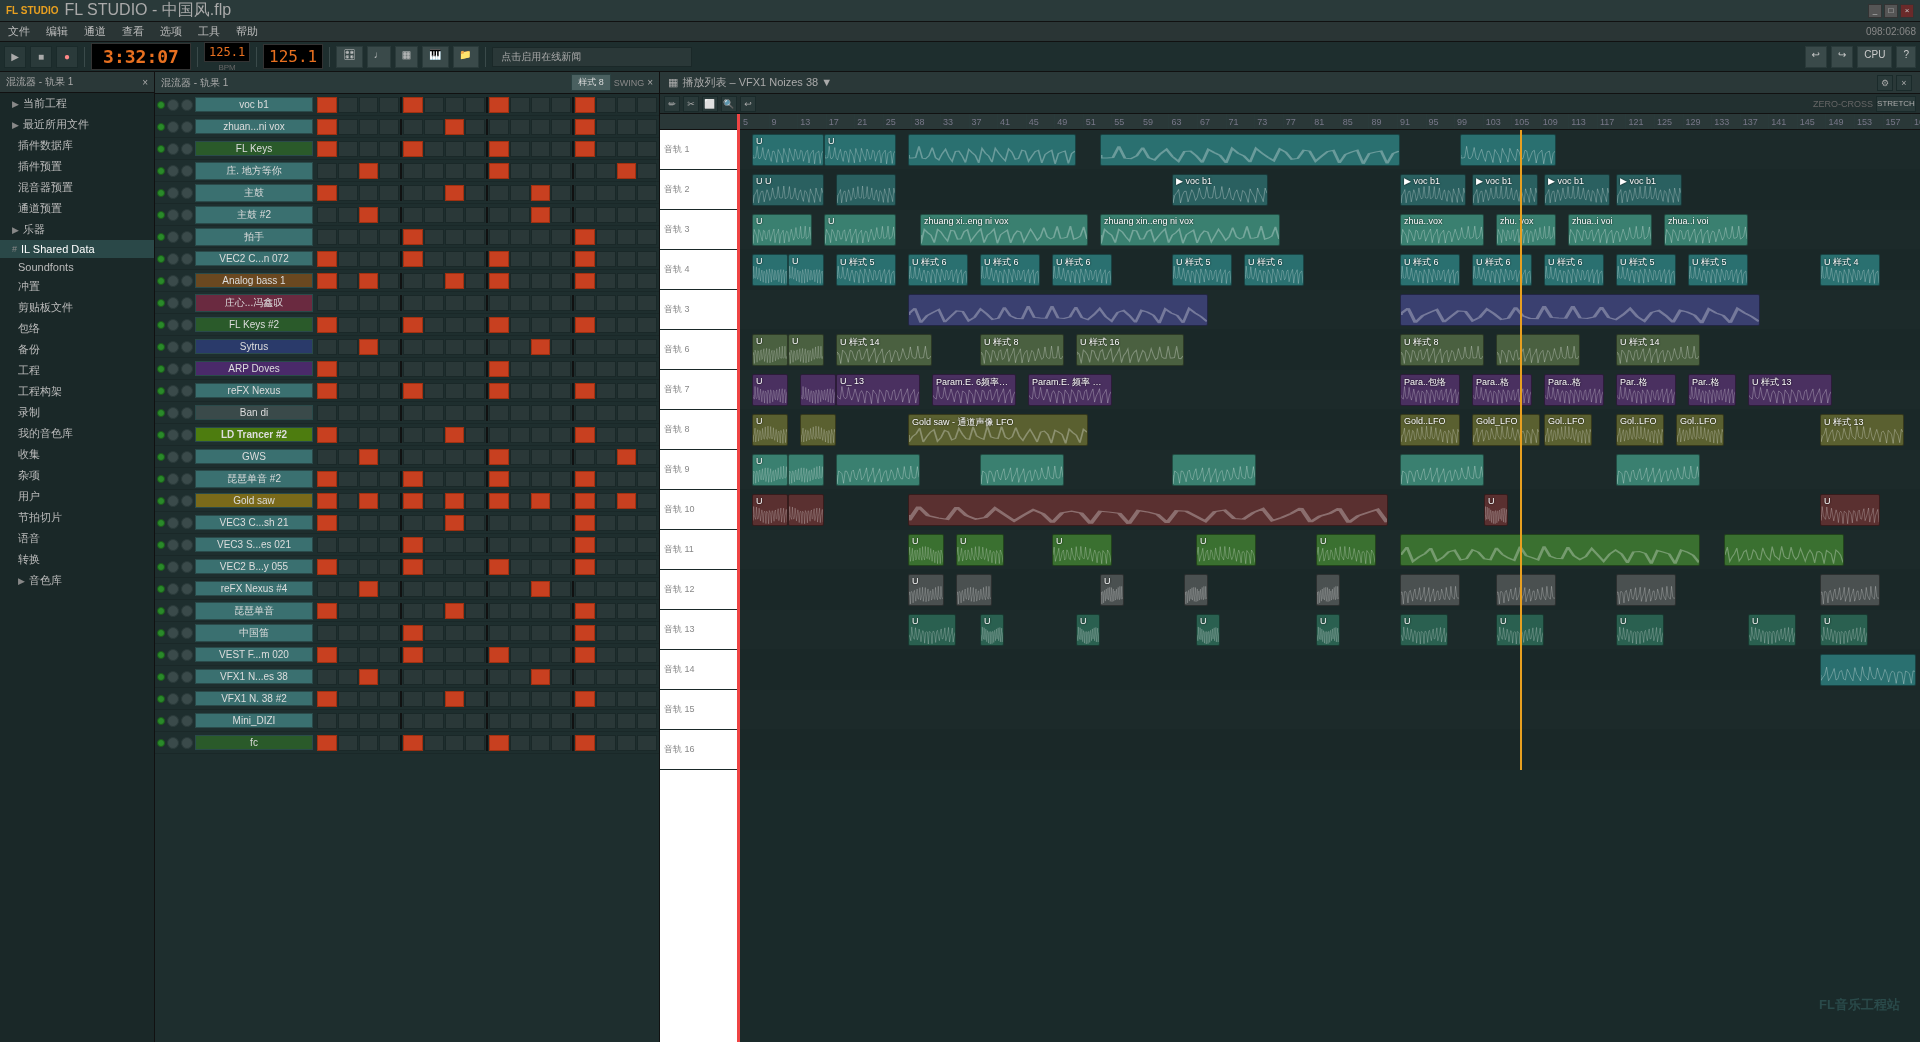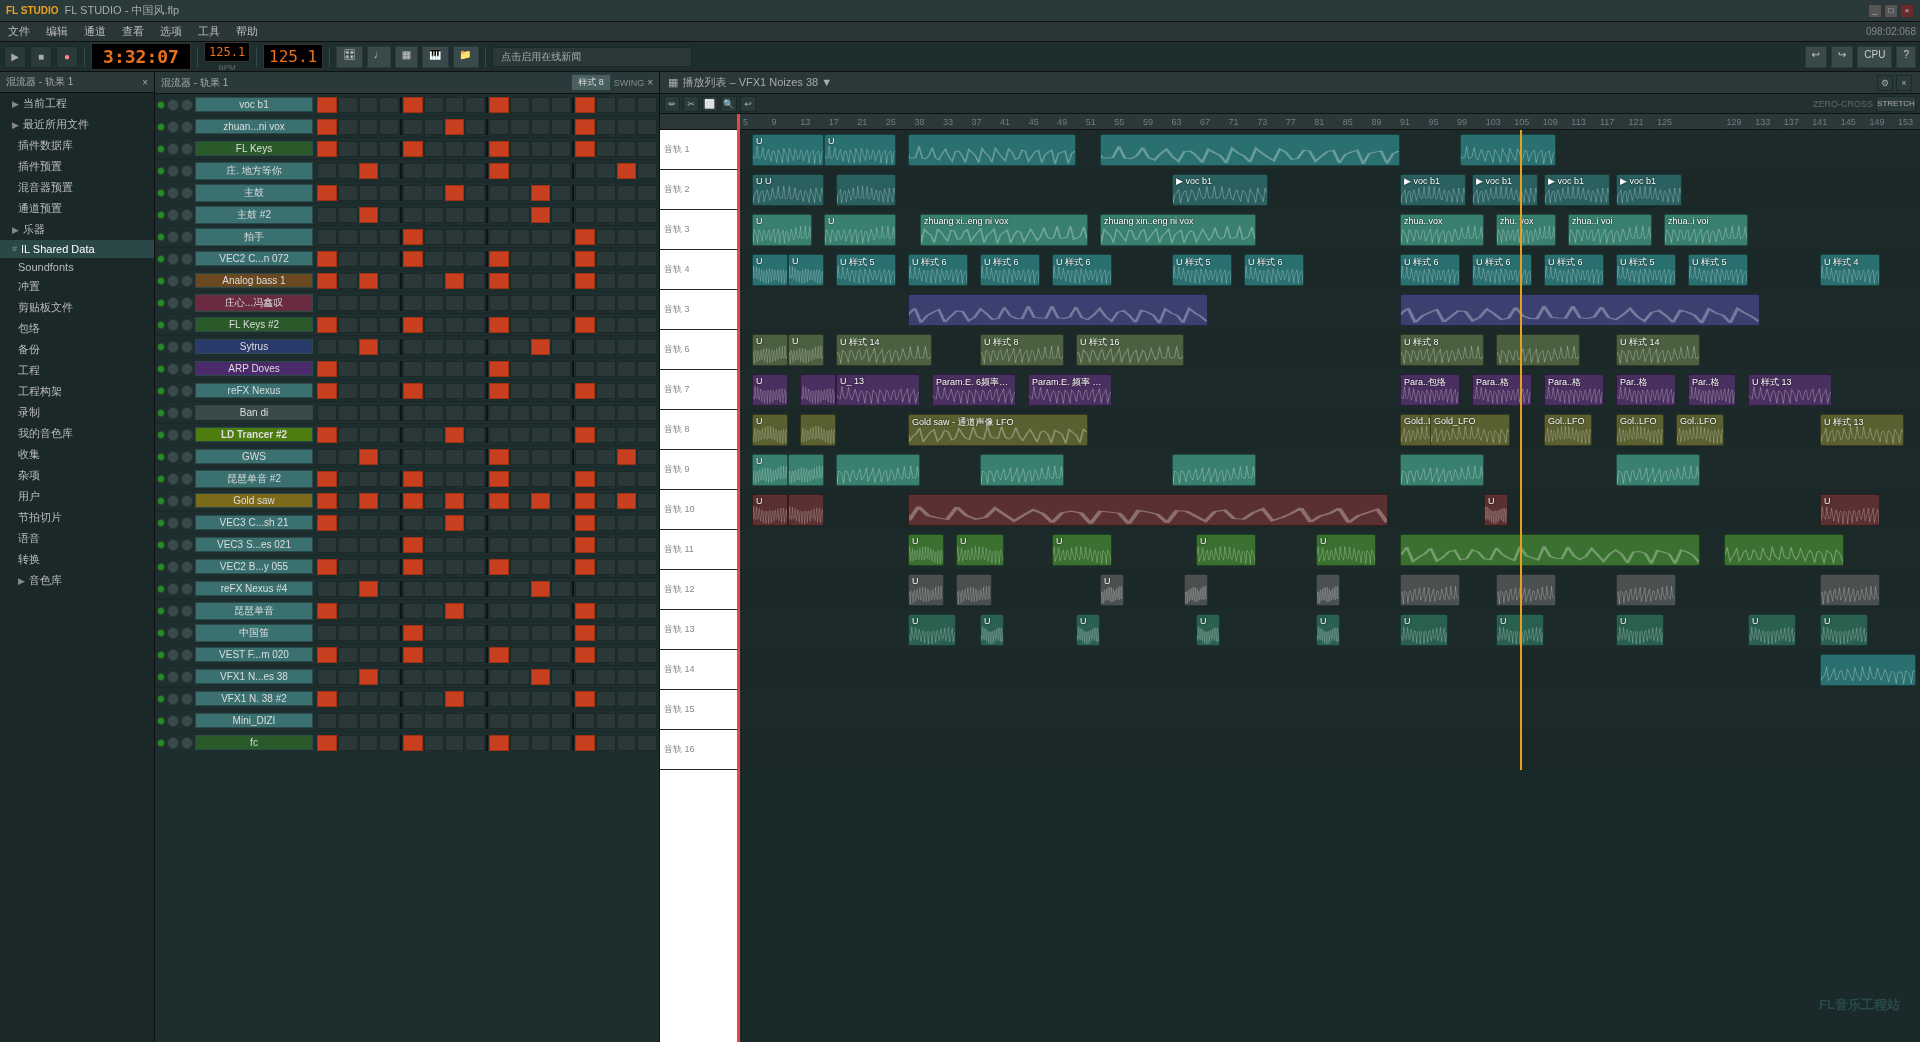--- a/index.html
+++ b/index.html
@@ -23,21 +23,21 @@
       border-bottom: 1px solid #111;
     }
     #title-bar .logo {
       color: #e8a020;
       font-weight: bold;
       font-size: 10px;
       margin-right: 6px;
     }
     #title-bar .title-text {
       color: #aaa;
-      font-size: 11px;
+      font-size: 16px;
     }
     #title-bar .win-controls {
       margin-left: auto;
       display: flex;
       gap: 2px;
     }
     #title-bar .win-btn {
       width: 14px; height: 14px;
       background: #555;
       border: 1px solid #333;
@@ -1521,21 +1521,21 @@
             <div class="ruler-mark" style="width: 28.5714px; min-width: 28.5714px;">91</div>
             <div class="ruler-mark" style="width: 28.5714px; min-width: 28.5714px;">95</div>
             <div class="ruler-mark" style="width: 28.5714px; min-width: 28.5714px;">99</div>
             <div class="ruler-mark" style="width: 28.5714px; min-width: 28.5714px;">103</div>
             <div class="ruler-mark" style="width: 28.5714px; min-width: 28.5714px;">105</div>
             <div class="ruler-mark" style="width: 28.5714px; min-width: 28.5714px;">109</div>
             <div class="ruler-mark" style="width: 28.5714px; min-width: 28.5714px;">113</div>
             <div class="ruler-mark" style="width: 28.5714px; min-width: 28.5714px; text-align: right;">117</div>
             <div class="ruler-mark" style="width: 28.5714px; min-width: 28.5714px;">121</div>
             <div class="ruler-mark" style="width: 28.5714px; min-width: 28.5714px;">125</div>
-            <div class="ruler-mark" style="width: 28.5714px; min-width: 28.5714px; margin-left: 41px;">129</div>
+            <div class="ruler-mark" style="width: 28.5714px; min-width: 28.5714px;">129</div>
             <div class="ruler-mark" style="width: 28.5714px; min-width: 28.5714px;">133</div>
             <div class="ruler-mark" style="width: 28.5714px; min-width: 28.5714px;">137</div>
             <div class="ruler-mark" style="width: 28.5714px; min-width: 28.5714px;">141</div>
             <div class="ruler-mark" style="width: 28.5714px; min-width: 28.5714px;">145</div>
             <div class="ruler-mark" style="width: 28.5714px; min-width: 28.5714px;">149</div>
             <div class="ruler-mark" style="width: 28.5714px; min-width: 28.5714px;">153</div>
             <div class="ruler-mark" style="width: 28.5714px; min-width: 28.5714px;">157</div>
             <div class="ruler-mark" style="width: 28.5714px; min-width: 28.5714px;">161</div>
           </div>
         <div id="tracks-canvas" style="width: 1200px;">
@@ -1628,21 +1628,21 @@
                 <div class="waveform"><svg preserveAspectRatio="none" viewBox="0 0 100 20" style="width: 100%; height: 100%;">
                     <path d="M0,10 L0,18.5 L2,4.4 L4,7.6 L6,10.2 L8,17.7 L10,4.5 L12,7.0 L14,11.9 L16,16.0 L18,5.3 L20,6.0 L22,14.1 L24,13.9 L26,6.5 L28,4.8 L30,16.2 L32,11.8 L34,7.4 L36,4.0 L38,17.7 L40,10.3 L42,7.8 L44,4.1 L46,18.3 L48,9.7 L50,7.3 L52,5.2 L54,18.0 L56,9.9 L58,6.0 L60,7.1 L62,16.8 L64,10.7 L66,4.2 L68,9.4 L70,15.2 L72,11.7 L74,2.5 L76,11.7 L78,13.8 L80,12.3 L82,1.3 L84,13.3 L86,13.0 L88,12.1 L90,1.1 L92,14.1 L94,13.0 L96,11.1 L98,1.9 L100,14.0" stroke="rgba(255,255,255,0.3)" stroke-width="1" fill="none"></path>
                   </svg></div>
               </div>
               <div class="pl-block" style="left: 180px; width: 168px; background: rgb(58, 128, 112);">
                 <div class="block-label">zhuang xi..eng ni vox</div>
                 <div class="waveform"><svg preserveAspectRatio="none" viewBox="0 0 100 20" style="width: 100%; height: 100%;">
                     <path d="M0,10 L0,18.5 L2,4.4 L4,7.6 L6,10.2 L8,17.7 L10,4.5 L12,7.0 L14,11.9 L16,16.0 L18,5.3 L20,6.0 L22,14.1 L24,13.9 L26,6.5 L28,4.8 L30,16.2 L32,11.8 L34,7.4 L36,4.0 L38,17.7 L40,10.3 L42,7.8 L44,4.1 L46,18.3 L48,9.7 L50,7.3 L52,5.2 L54,18.0 L56,9.9 L58,6.0 L60,7.1 L62,16.8 L64,10.7 L66,4.2 L68,9.4 L70,15.2 L72,11.7 L74,2.5 L76,11.7 L78,13.8 L80,12.3 L82,1.3 L84,13.3 L86,13.0 L88,12.1 L90,1.1 L92,14.1 L94,13.0 L96,11.1 L98,1.9 L100,14.0" stroke="rgba(255,255,255,0.3)" stroke-width="1" fill="none"></path>
                   </svg></div>
               </div>
-              <div class="pl-block" style="left: 360px; width: 156px; background: rgb(58, 128, 112);">
+              <div class="pl-block" style="left: 360px; width: 180px; background: rgb(58, 128, 112);">
                 <div class="block-label">zhuang xin..eng ni vox</div>
                 <div class="waveform"><svg preserveAspectRatio="none" viewBox="0 0 100 20" style="width: 100%; height: 100%;">
                     <path d="M0,10 L0,18.5 L2,4.4 L4,7.6 L6,10.2 L8,17.7 L10,4.5 L12,7.0 L14,11.9 L16,16.0 L18,5.3 L20,6.0 L22,14.1 L24,13.9 L26,6.5 L28,4.8 L30,16.2 L32,11.8 L34,7.4 L36,4.0 L38,17.7 L40,10.3 L42,7.8 L44,4.1 L46,18.3 L48,9.7 L50,7.3 L52,5.2 L54,18.0 L56,9.9 L58,6.0 L60,7.1 L62,16.8 L64,10.7 L66,4.2 L68,9.4 L70,15.2 L72,11.7 L74,2.5 L76,11.7 L78,13.8 L80,12.3 L82,1.3 L84,13.3 L86,13.0 L88,12.1 L90,1.1 L92,14.1 L94,13.0 L96,11.1 L98,1.9 L100,14.0" stroke="rgba(255,255,255,0.3)" stroke-width="1" fill="none"></path>
                   </svg></div>
               </div>
               <div class="pl-block" style="left: 660px; width: 84px; background: rgb(58, 128, 112);">
                 <div class="block-label">zhua..vox</div>
                 <div class="waveform"><svg preserveAspectRatio="none" viewBox="0 0 100 20" style="width: 100%; height: 100%;">
                     <path d="M0,10 L0,18.5 L2,4.4 L4,7.6 L6,10.2 L8,17.7 L10,4.5 L12,7.0 L14,11.9 L16,16.0 L18,5.3 L20,6.0 L22,14.1 L24,13.9 L26,6.5 L28,4.8 L30,16.2 L32,11.8 L34,7.4 L36,4.0 L38,17.7 L40,10.3 L42,7.8 L44,4.1 L46,18.3 L48,9.7 L50,7.3 L52,5.2 L54,18.0 L56,9.9 L58,6.0 L60,7.1 L62,16.8 L64,10.7 L66,4.2 L68,9.4 L70,15.2 L72,11.7 L74,2.5 L76,11.7 L78,13.8 L80,12.3 L82,1.3 L84,13.3 L86,13.0 L88,12.1 L90,1.1 L92,14.1 L94,13.0 L96,11.1 L98,1.9 L100,14.0" stroke="rgba(255,255,255,0.3)" stroke-width="1" fill="none"></path>
                   </svg></div>
@@ -1902,21 +1902,21 @@
                 <div class="waveform"><svg preserveAspectRatio="none" viewBox="0 0 100 20" style="width: 100%; height: 100%;">
                     <path d="M0,10 L0,16.9 L2,11.4 L4,8.7 L6,3.1 L8,17.0 L10,11.6 L12,7.3 L14,4.7 L16,16.2 L18,12.5 L20,5.4 L22,6.9 L24,14.9 L26,13.5 L28,3.4 L30,9.2 L32,13.6 L34,14.3 L36,1.8 L38,10.9 L40,12.9 L42,14.4 L44,1.1 L46,11.9 L48,13.0 L50,13.5 L52,1.5 L54,11.9 L56,14.0 L58,11.8 L60,2.7 L62,11.3 L64,15.4 L66,9.5 L68,4.4 L70,10.3 L72,17.0 L74,7.1 L76,6.1 L78,9.5 L80,18.1 L82,5.3 L84,7.2 L86,9.4 L88,18.4 L90,4.3 L92,7.6 L94,10.2 L96,17.7 L98,4.3 L100,7.2" stroke="rgba(255,255,255,0.3)" stroke-width="1" fill="none"></path>
                   </svg></div>
               </div>
               <div class="pl-block" style="left: 660px; width: 60px; background: rgb(90, 96, 48);">
                 <div class="block-label">Gold..LFO</div>
                 <div class="waveform"><svg preserveAspectRatio="none" viewBox="0 0 100 20" style="width: 100%; height: 100%;">
                     <path d="M0,10 L0,16.9 L2,11.4 L4,8.7 L6,3.1 L8,17.0 L10,11.6 L12,7.3 L14,4.7 L16,16.2 L18,12.5 L20,5.4 L22,6.9 L24,14.9 L26,13.5 L28,3.4 L30,9.2 L32,13.6 L34,14.3 L36,1.8 L38,10.9 L40,12.9 L42,14.4 L44,1.1 L46,11.9 L48,13.0 L50,13.5 L52,1.5 L54,11.9 L56,14.0 L58,11.8 L60,2.7 L62,11.3 L64,15.4 L66,9.5 L68,4.4 L70,10.3 L72,17.0 L74,7.1 L76,6.1 L78,9.5 L80,18.1 L82,5.3 L84,7.2 L86,9.4 L88,18.4 L90,4.3 L92,7.6 L94,10.2 L96,17.7 L98,4.3 L100,7.2" stroke="rgba(255,255,255,0.3)" stroke-width="1" fill="none"></path>
                   </svg></div>
               </div>
-              <div class="pl-block" style="left: 690px; width: 80px; background: rgb(90, 96, 48);">
+              <div class="pl-block" style="left: 732px; width: 68px; background: rgb(90, 96, 48);">
                 <div class="block-label">Gold_LFO</div>
                 <div class="waveform"><svg preserveAspectRatio="none" viewBox="0 0 100 20" style="width: 100%; height: 100%;">
                     <path d="M0,10 L0,16.9 L2,11.4 L4,8.7 L6,3.1 L8,17.0 L10,11.6 L12,7.3 L14,4.7 L16,16.2 L18,12.5 L20,5.4 L22,6.9 L24,14.9 L26,13.5 L28,3.4 L30,9.2 L32,13.6 L34,14.3 L36,1.8 L38,10.9 L40,12.9 L42,14.4 L44,1.1 L46,11.9 L48,13.0 L50,13.5 L52,1.5 L54,11.9 L56,14.0 L58,11.8 L60,2.7 L62,11.3 L64,15.4 L66,9.5 L68,4.4 L70,10.3 L72,17.0 L74,7.1 L76,6.1 L78,9.5 L80,18.1 L82,5.3 L84,7.2 L86,9.4 L88,18.4 L90,4.3 L92,7.6 L94,10.2 L96,17.7 L98,4.3 L100,7.2" stroke="rgba(255,255,255,0.3)" stroke-width="1" fill="none"></path>
                   </svg></div>
               </div>
               <div class="pl-block" style="left: 804px; width: 48px; background: rgb(90, 96, 48);">
                 <div class="block-label">Gol..LFO</div>
                 <div class="waveform"><svg preserveAspectRatio="none" viewBox="0 0 100 20" style="width: 100%; height: 100%;">
                     <path d="M0,10 L0,16.9 L2,11.4 L4,8.7 L6,3.1 L8,17.0 L10,11.6 L12,7.3 L14,4.7 L16,16.2 L18,12.5 L20,5.4 L22,6.9 L24,14.9 L26,13.5 L28,3.4 L30,9.2 L32,13.6 L34,14.3 L36,1.8 L38,10.9 L40,12.9 L42,14.4 L44,1.1 L46,11.9 L48,13.0 L50,13.5 L52,1.5 L54,11.9 L56,14.0 L58,11.8 L60,2.7 L62,11.3 L64,15.4 L66,9.5 L68,4.4 L70,10.3 L72,17.0 L74,7.1 L76,6.1 L78,9.5 L80,18.1 L82,5.3 L84,7.2 L86,9.4 L88,18.4 L90,4.3 L92,7.6 L94,10.2 L96,17.7 L98,4.3 L100,7.2" stroke="rgba(255,255,255,0.3)" stroke-width="1" fill="none"></path>
                   </svg></div>

